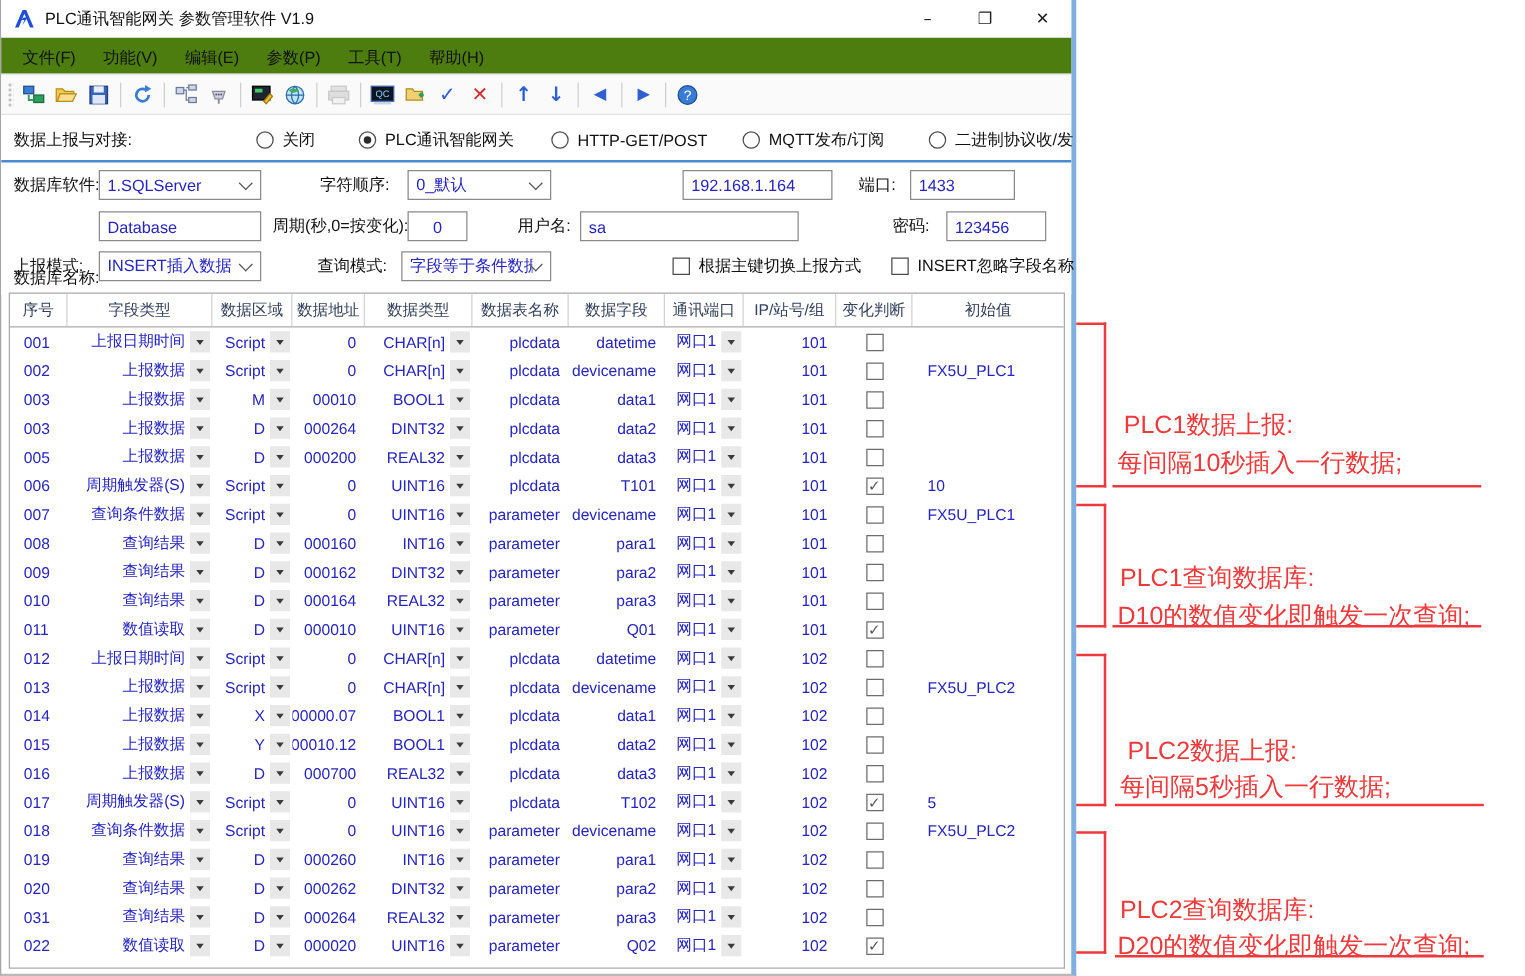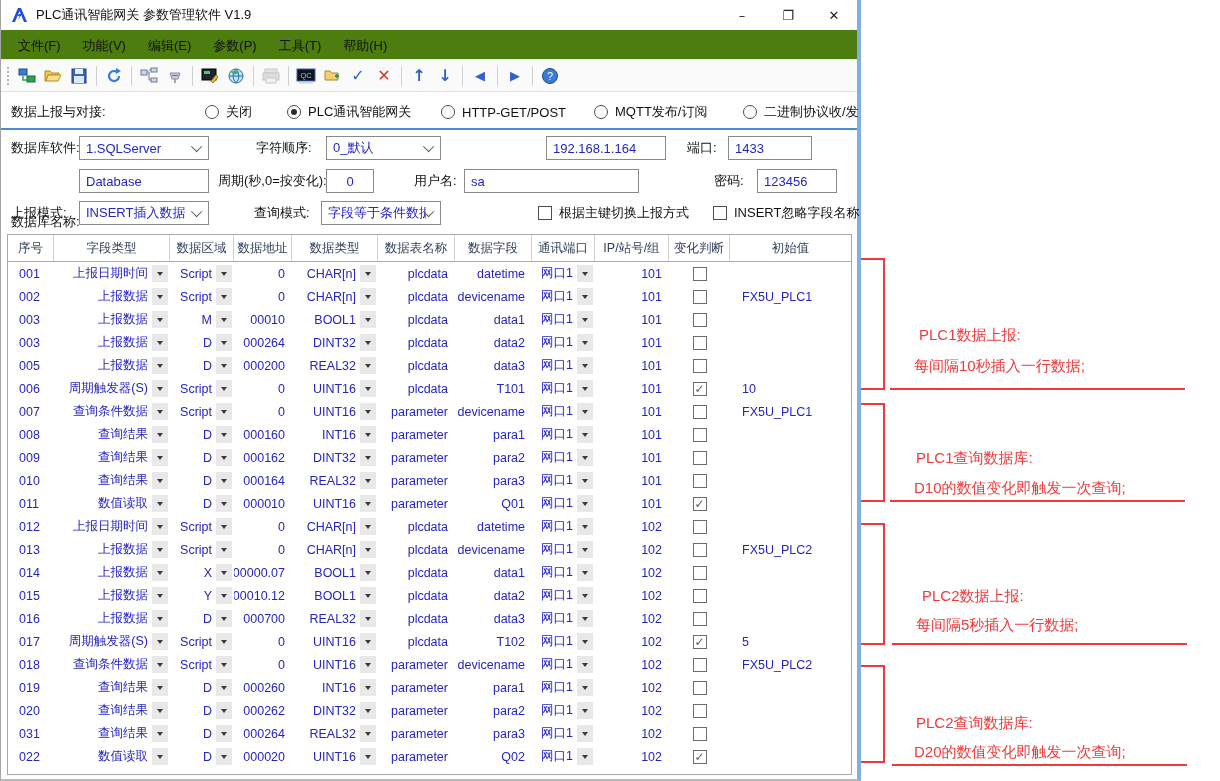--- a/index.html
+++ b/index.html
@@ -72,21 +72,21 @@
   .dd-btn{width:16px;height:17px;background:#e8e8e8;display:flex;align-items:center;justify-content:center;
     flex:0 0 auto;}
   .dd-btn::after{content:"";width:0;height:0;border-left:3.5px solid transparent;
     border-right:3.5px solid transparent;border-top:4.5px solid #3a3a3a;}
   .cell.c{justify-content:center;}
   .tcb{width:14px;height:14px;border:1px solid #6d6d6d;box-sizing:border-box;background:#fff;
     display:flex;align-items:center;justify-content:center;font-size:12px;color:#565656;line-height:1;}
   .cell.init{padding-left:12px;}
 
   
-  .anno-title,.anno-desc{position:absolute;font-size:15px;color:#ee3a3c;white-space:nowrap;margin-left:20px;}
+  .anno-title,.anno-desc{position:absolute;font-size:20px;color:#ee3a3c;white-space:nowrap;}
   .bracket{position:absolute;width:24px;box-sizing:border-box;border-top:2px solid #ee3a3c;
     border-right:2px solid #ee3a3c;border-bottom:2px solid #ee3a3c;}
   .underline{position:absolute;width:295px;height:0;border-top:2px solid #ee3a3c;}
 </style>
 </head>
 <body>
 
 <div class="canvas">
   <div class="app-window">
 

